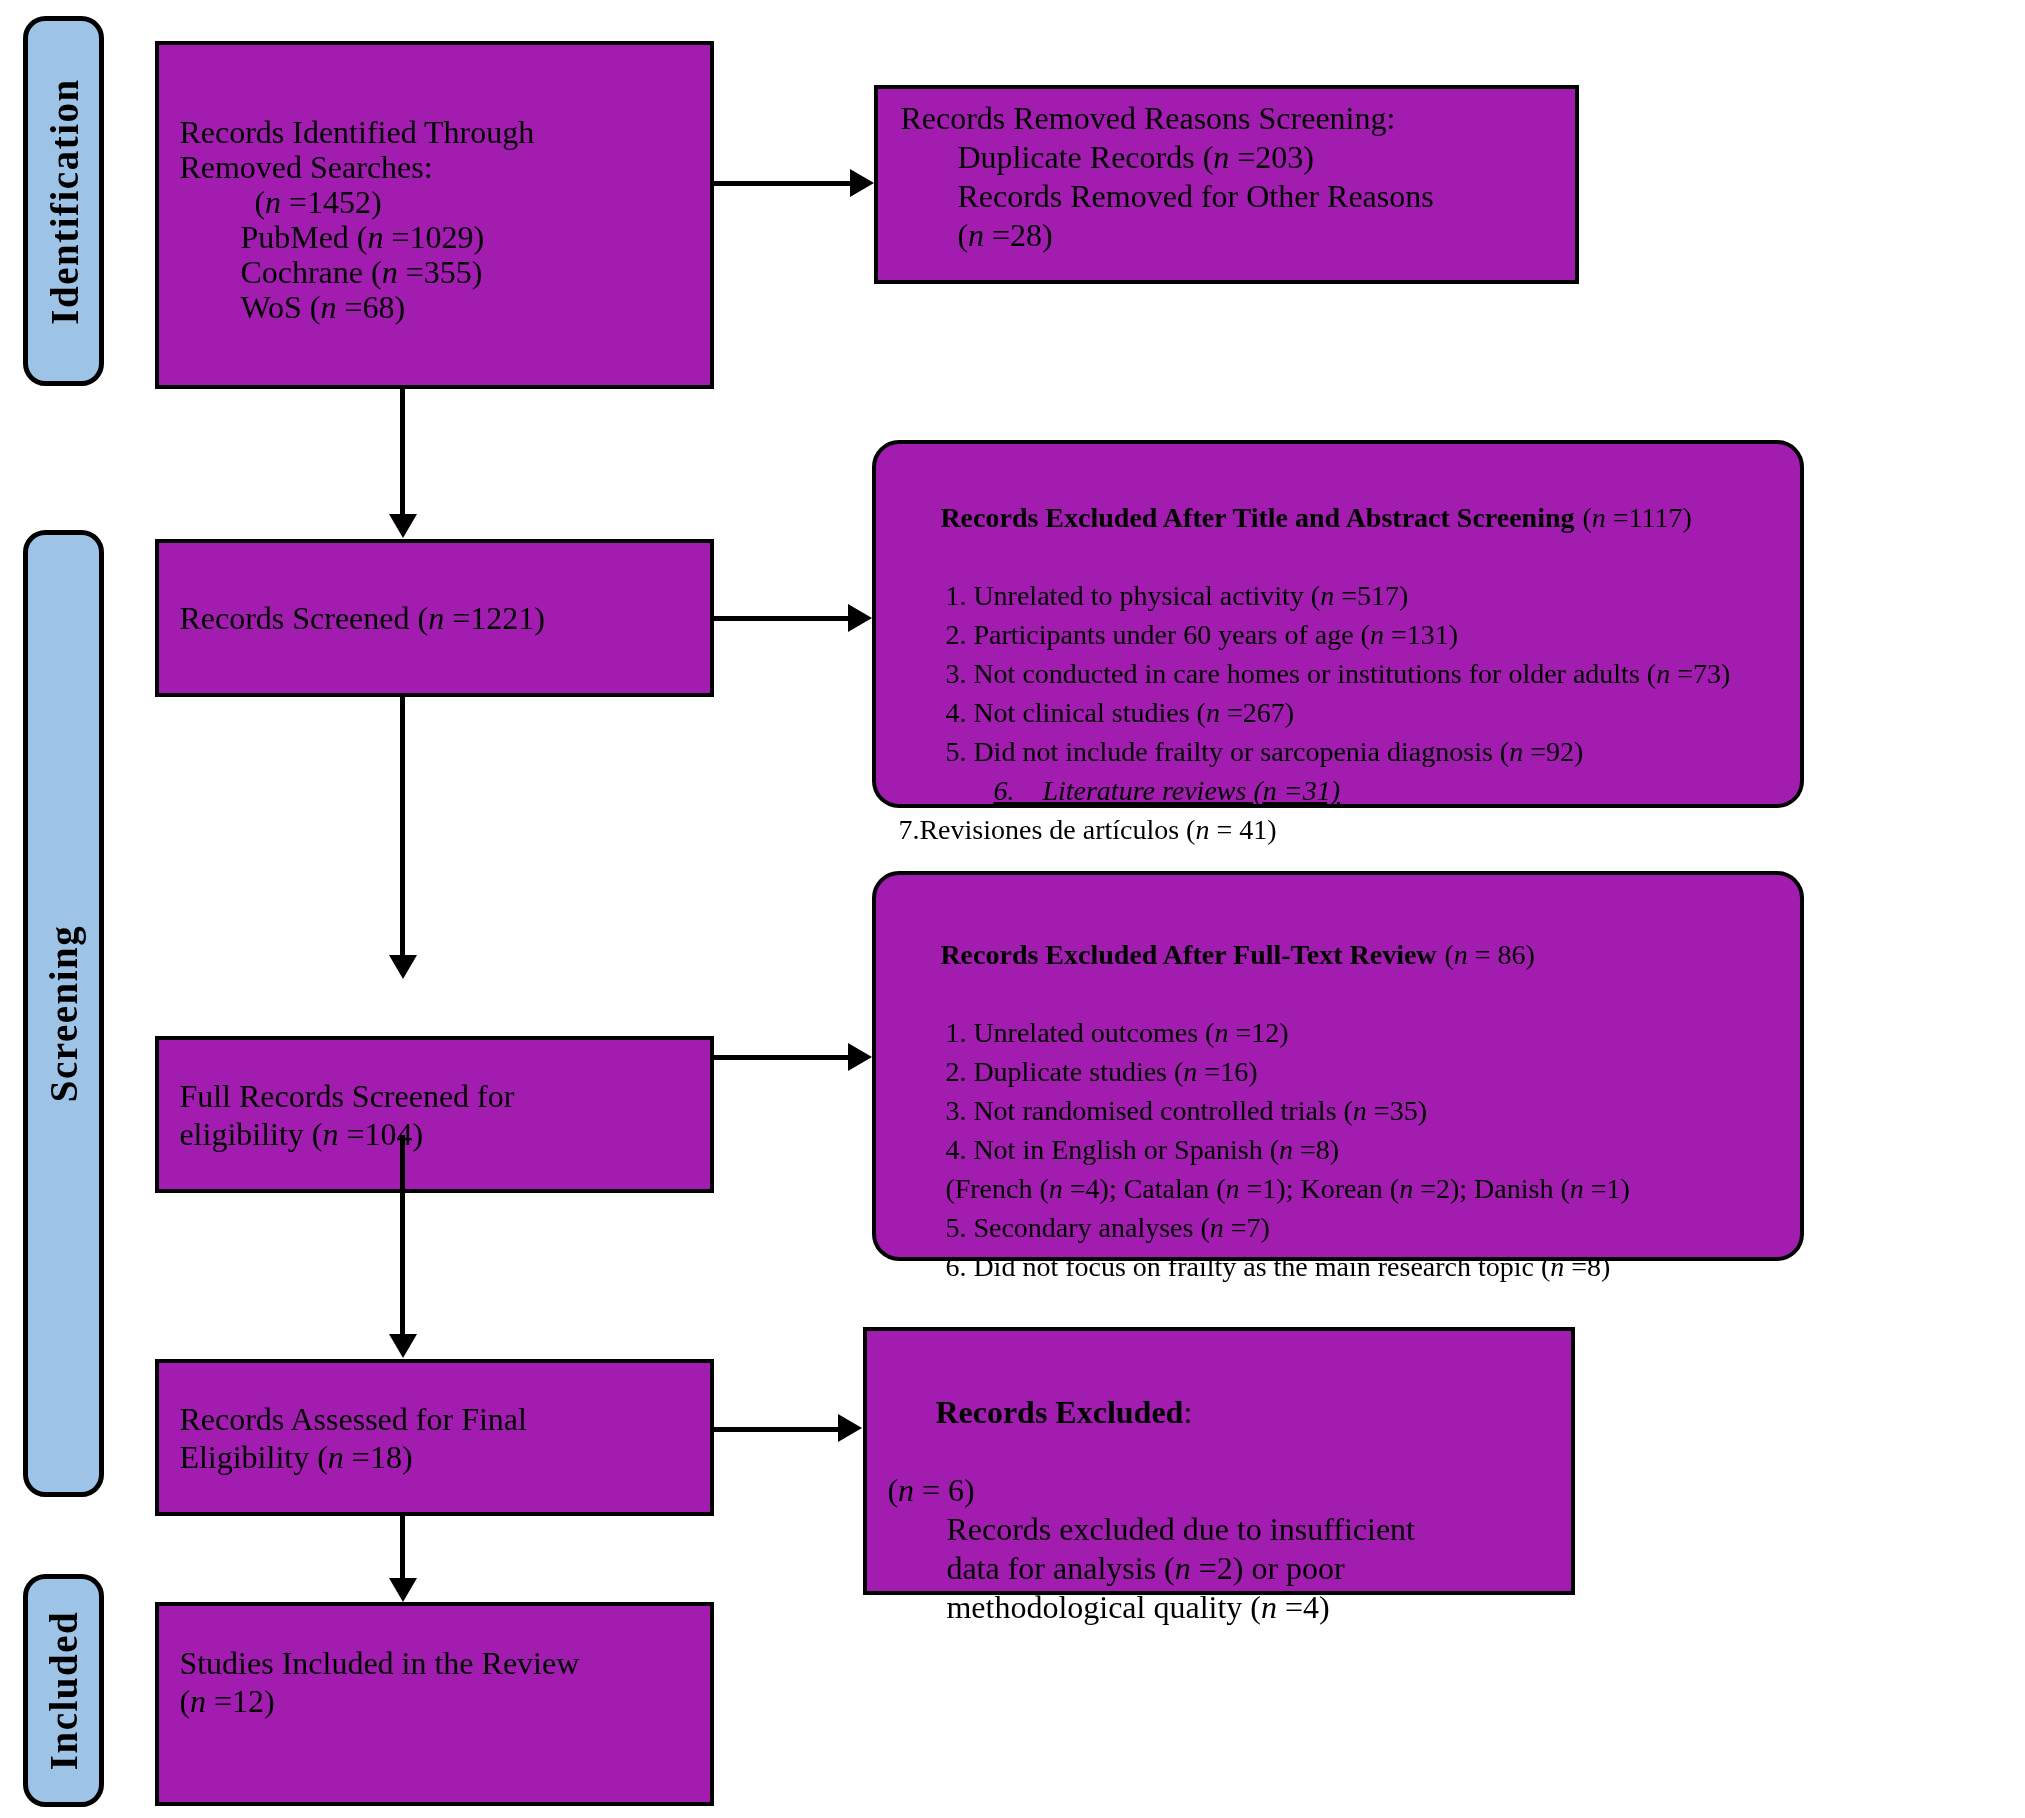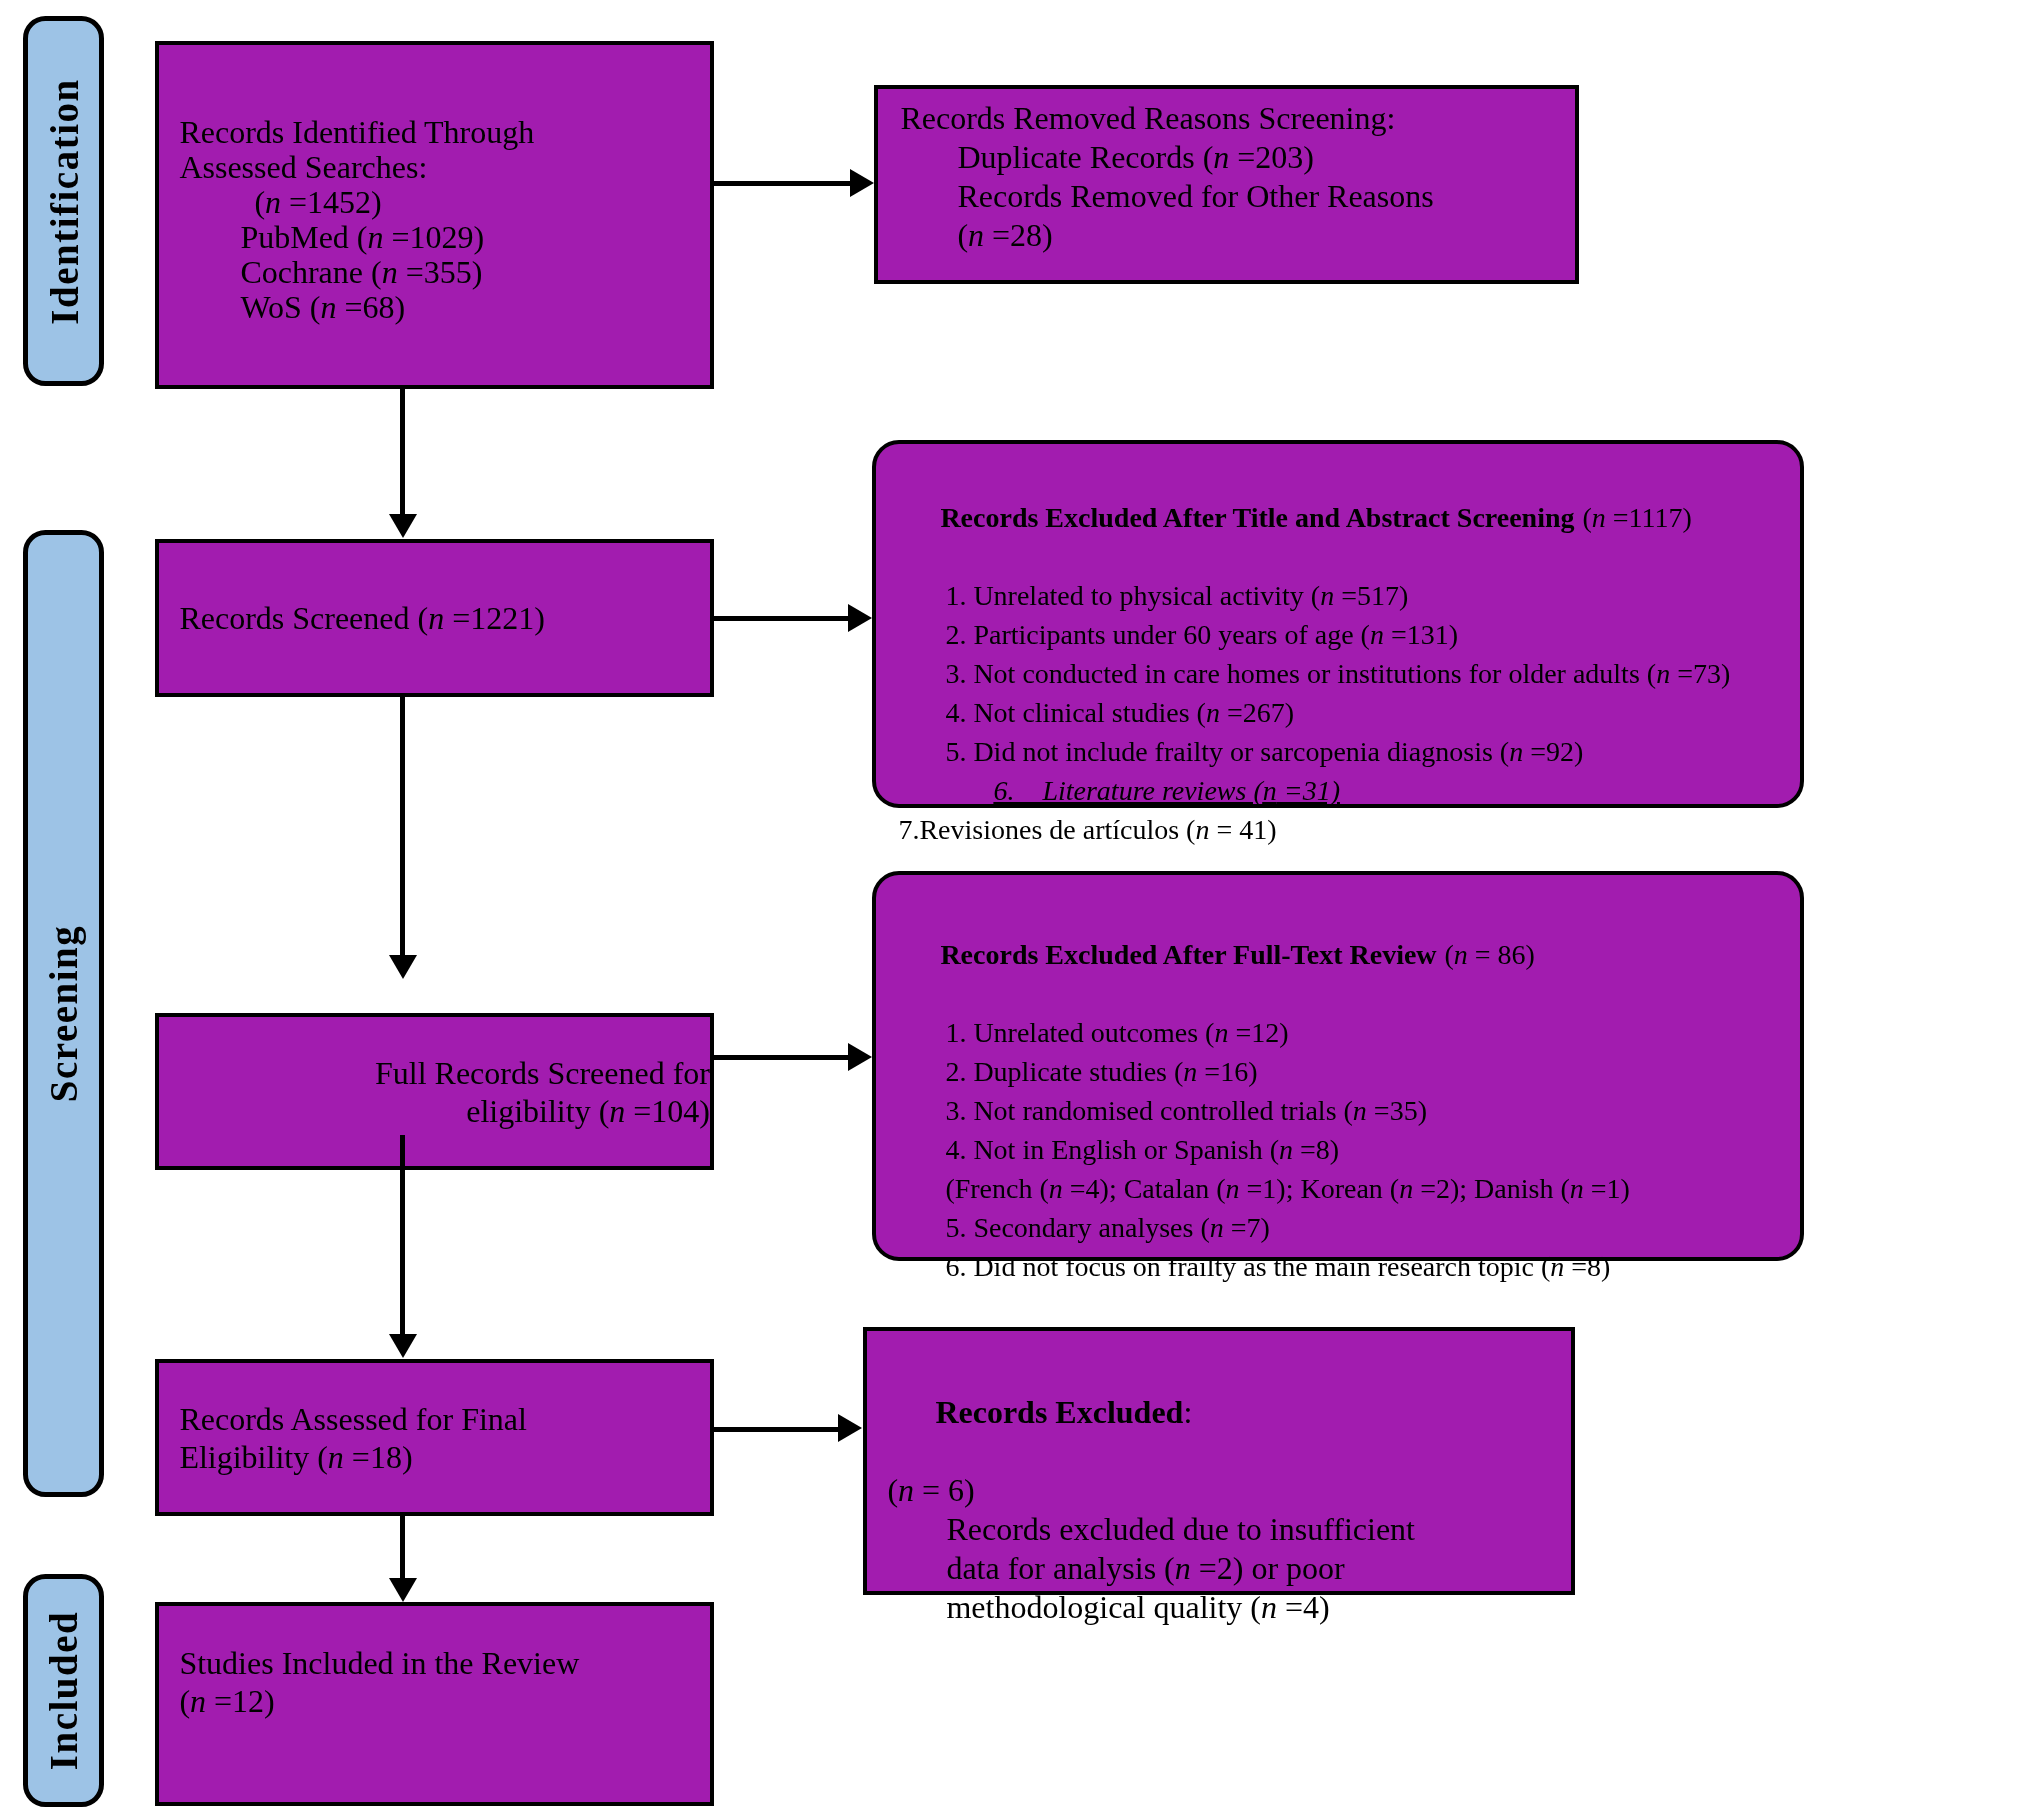--- a/index.html
+++ b/index.html
@@ -61,21 +61,21 @@
 
   #box-screened {
     left: 155px; top: 539px; width: 559px; height: 158px;
     display: flex; align-items: center; padding-left: 20.4px;
   }
   #box-fulltext, #box-assessed {
     left: 155px; width: 559px; height: 157px;
     display: flex; flex-direction: column; justify-content: center;
     padding-left: 20.4px; line-height: 38px;
   }
-  #box-fulltext { top: 1013px; text-align: right; }
+  #box-fulltext { top: 1036px; }
   #box-assessed { top: 1359px; }
 
   #box-included-studies {
     left: 155px; top: 1602px; width: 559px; height: 204px;
     padding: 38px 9.2px 0 20.4px; line-height: 38px;
   }
 
   #box-removed {
     left: 874px; top: 85px; width: 705px; height: 199px;
     padding: 10.2px 9.2px 0 22.4px;
@@ -127,21 +127,21 @@
   </div>
   <div class="stage-bar" id="bar-screening">
     <div class="vlabel">Screening</div>
   </div>
   <div class="stage-bar" id="bar-included">
     <div class="vlabel">Included</div>
   </div>
 
   <div class="fbox" id="box-identified">
     <div class="line">Records Identified Through</div>
-    <div class="line">Assessed Searches:</div>
+    <div class="line">Removed Searches:</div>
     <div class="line total-line">(<i>n</i> =1452)</div>
     <div class="line source-line">PubMed (<i>n</i> =1029)</div>
     <div class="line source-line">Cochrane (<i>n</i> =355)</div>
     <div class="line source-line">WoS (<i>n</i> =68)</div>
   </div>
 
   <div class="fbox" id="box-screened">
     <div class="line">Records Screened (<i>n</i> =1221)</div>
   </div>
 

